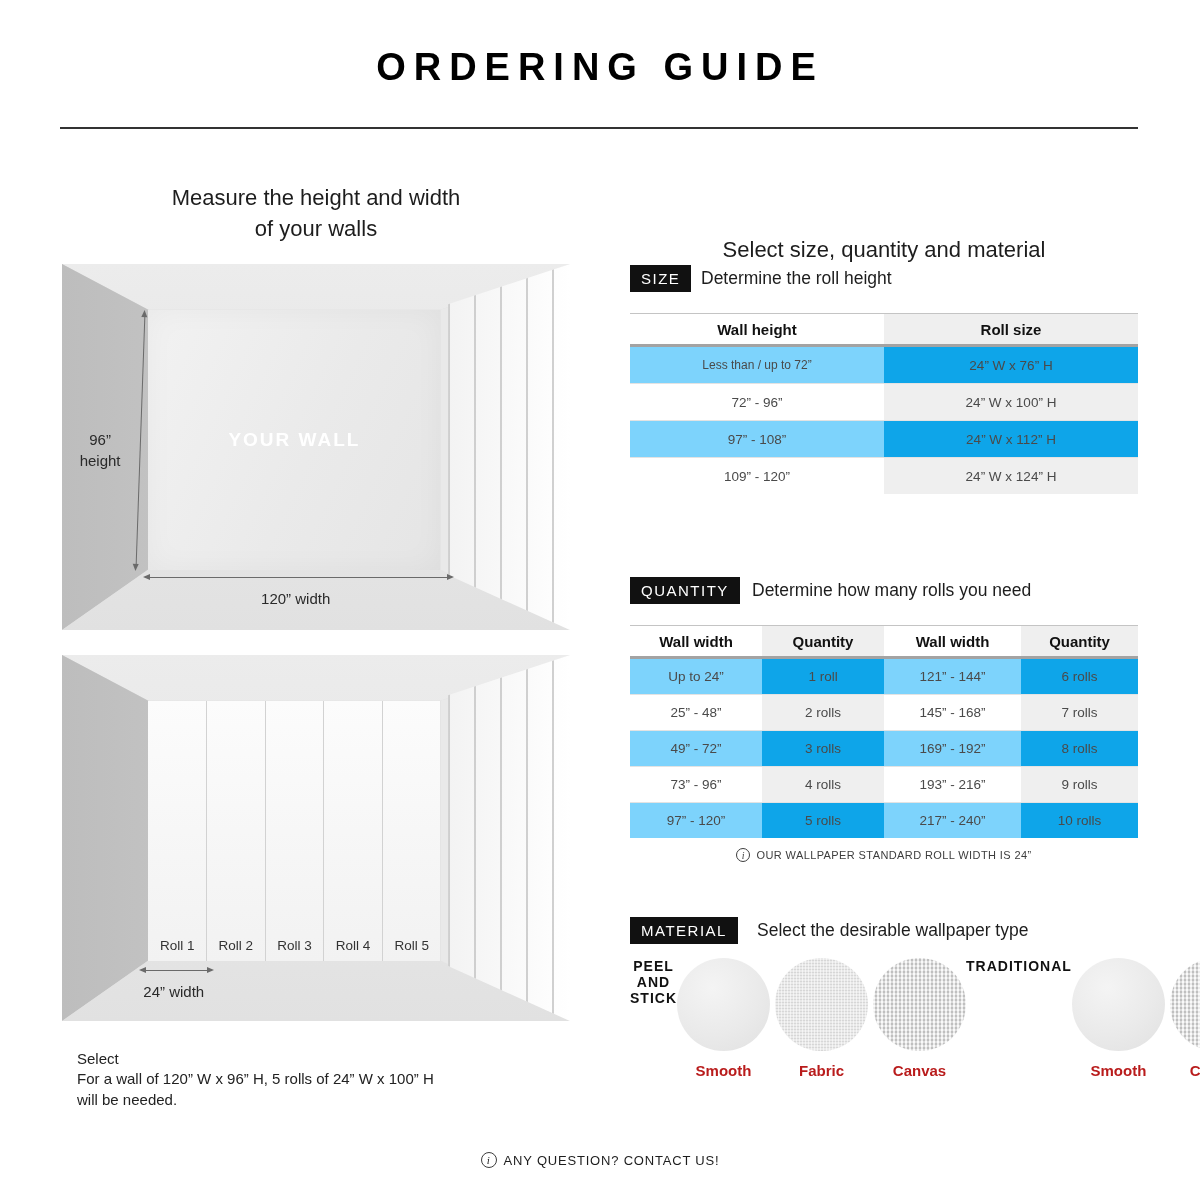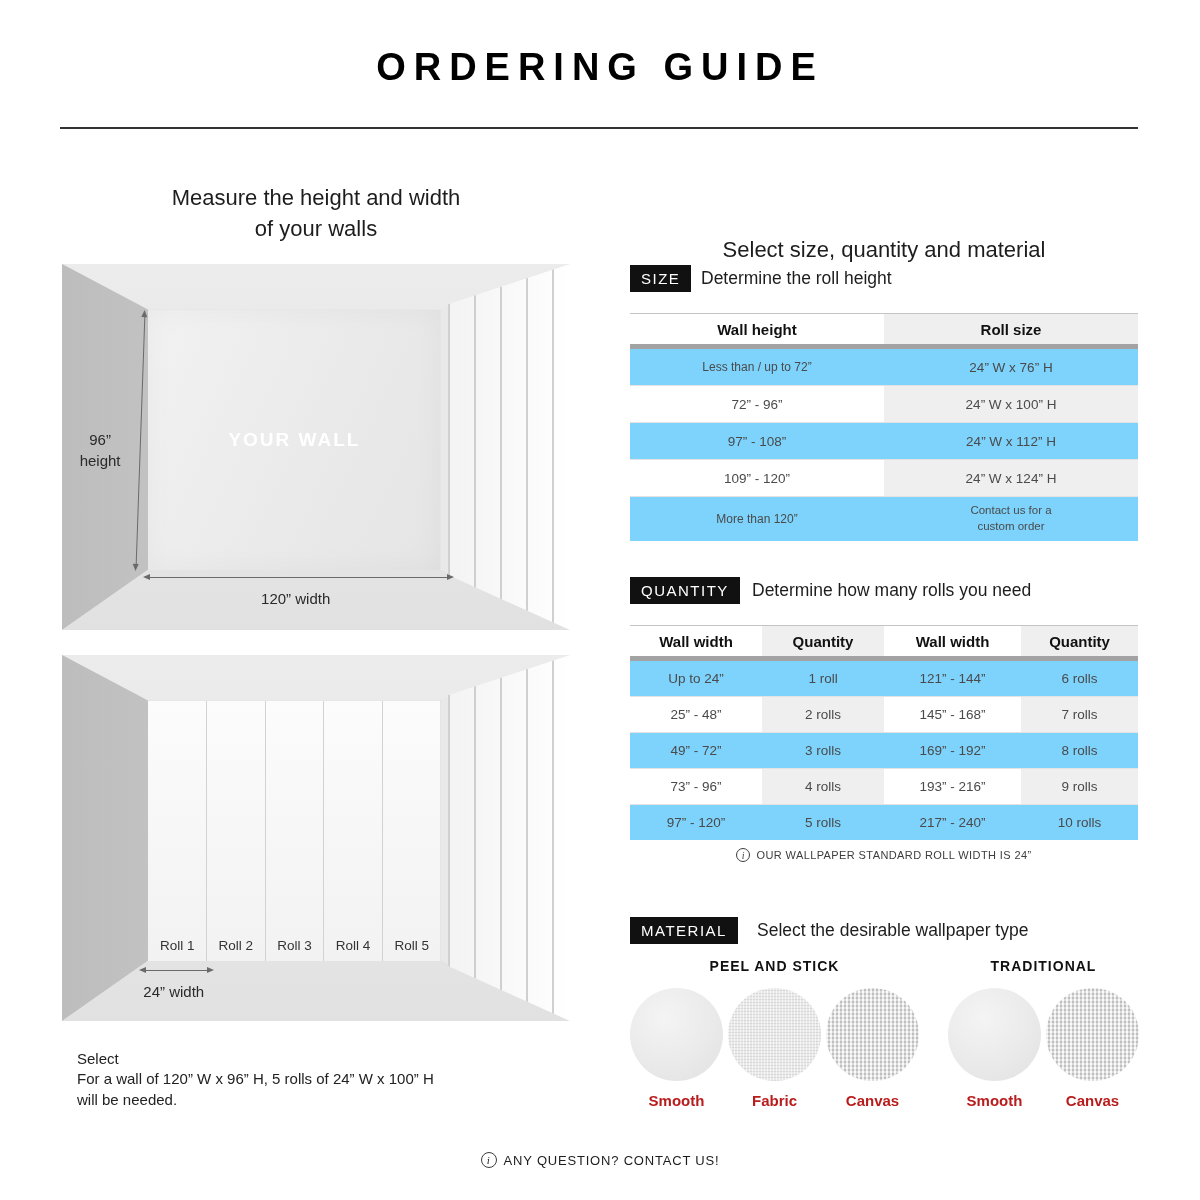--- a/index.html
+++ b/index.html
@@ -93,49 +93,49 @@
   .subtitle-quantity { left:752px; top:580px; }
   .subtitle-material { left:757px; top:920px; }
 
   
   .data-table { position:absolute; left:630px; width:508px; border-top:1px solid #c4c4c4;
                 font-size:13.5px; color:#4a4a4a; }
   .size-table { top:313px; }
   .qty-table  { top:625px; }
   .t-row { display:grid; border-bottom:1px solid #e3e3e3; }
   .t-row:last-child { border-bottom:none; }
-  .t-row.header { border-bottom:5px solid #a3a3a3; font-weight:700; color:#111; font-size:15px; }
+  .t-row.header { border-bottom:3px solid #a3a3a3; font-weight:700; color:#111; font-size:15px; }
   .size-table .t-row { grid-template-columns:1fr 1fr; }
   .qty-table  .t-row { grid-template-columns:26% 24% 27% 23%; }
   .t-cell { display:flex; align-items:center; justify-content:center;
             height:36px; text-align:center; }
   .qty-table .t-cell { height:35px; }
   .t-row.header .t-cell { height:30px; }
   .t-cell.tall { height:44px; }
   .c-stripe { background:#7dd3fc; }
   .c-shade  { background:#efefef; }
-  .c-shade2 { background:#7dd3fc; }
+  .c-shade2 { background:#0ea5e9; }
   .fs-12 { font-size:12px; }
   .fs-11 { font-size:11.5px; line-height:1.35; }
   .narrow { display:block; max-width:118px; }
 
   .qty-note { position:absolute; left:630px; top:848px; width:508px; text-align:center;
               font-size:11px; letter-spacing:.4px; color:#3d3d3d;
               display:flex; align-items:center; justify-content:center; gap:6px; }
   .info-circle { display:inline-flex; align-items:center; justify-content:center;
                  border:1px solid #3d3d3d; border-radius:50%;
                  font-family:"Liberation Serif","DejaVu Serif",serif; font-style:italic;
                  flex:0 0 auto; }
   .info-sm { width:14px; height:14px; font-size:10px; }
   .info-md { width:16px; height:16px; font-size:11px; }
 
   
   .material-area { position:absolute; left:630px; top:958px; width:509px;
                    display:flex; justify-content:space-between; }
-  .mat-group { display:flex; flex-direction:column; }
+  .mat-group { display:flex; flex-direction:row; }
   .mat-group-title { text-align:center; font-size:14px; font-weight:700; letter-spacing:1px;
                      color:#111; margin-bottom:14px; }
   .swatch-row { display:flex; gap:5px; }
   .swatch { display:flex; flex-direction:column; align-items:center; width:93px; }
   .swatch-circle { width:93px; height:93px; border-radius:50%; }
   .swatch-label { margin-top:11px; font-size:15px; font-weight:700; color:#b91c1c; }
   .tex-smooth { background:radial-gradient(circle at 38% 32%, #f4f4f4 0%, #eaeaea 55%, #e0e0e0 100%); }
   .tex-fabric { background:
       repeating-linear-gradient(90deg, rgba(255,255,255,.55) 0 1px, transparent 1px 3px),
       repeating-linear-gradient(0deg, rgba(150,150,150,.22) 0 1px, transparent 1px 3px),
@@ -230,26 +230,20 @@
       <div class="t-cell c-shade">24” W x 100” H</div>
     </div>
     <div class="t-row">
       <div class="t-cell c-stripe">97” - 108”</div>
       <div class="t-cell c-shade2">24” W x 112” H</div>
     </div>
     <div class="t-row">
       <div class="t-cell">109” - 120”</div>
       <div class="t-cell c-shade">24” W x 124” H</div>
     </div>
-    <div class="t-row">
-      <div class="t-cell c-stripe fs-12 tall">More than 120”</div>
-      <div class="t-cell c-shade2 fs-11 tall">
-        <span class="narrow">Contact us for a custom order</span>
-      </div>
-    </div>
   </div>
 
   <div class="badge badge-quantity">QUANTITY</div>
   <div class="section-subtitle subtitle-quantity">Determine how many rolls you need</div>
 
   <div class="data-table qty-table">
     <div class="t-row header">
       <div class="t-cell">Wall width</div>
       <div class="t-cell c-shade">Quantity</div>
       <div class="t-cell">Wall width</div>

